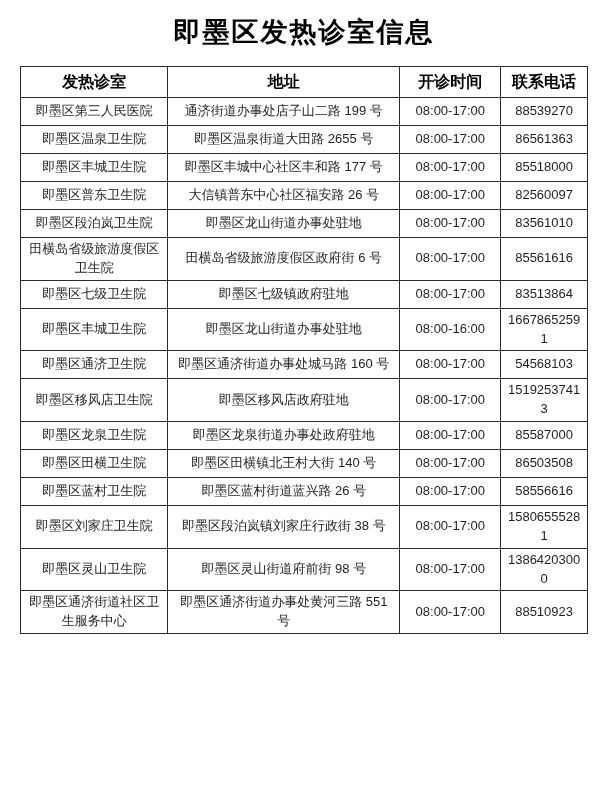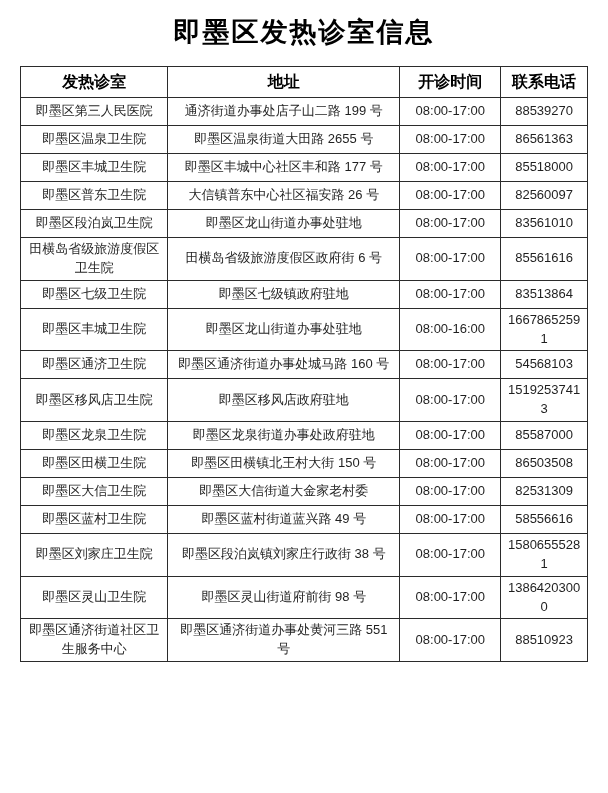--- a/index.html
+++ b/index.html
@@ -138,33 +138,27 @@
           <td>15192537413</td>
         </tr>
         <tr>
           <td>即墨区龙泉卫生院</td>
           <td>即墨区龙泉街道办事处政府驻地</td>
           <td>08:00-17:00</td>
           <td>85587000</td>
         </tr>
         <tr>
           <td>即墨区田横卫生院</td>
-          <td>即墨区田横镇北王村大街 150 号</td>
+          <td>即墨区田横镇北王村大街 140 号</td>
           <td>08:00-17:00</td>
           <td>86503508</td>
         </tr>
         <tr>
-          <td>即墨区大信卫生院</td>
-          <td>即墨区大信街道大金家老村委</td>
-          <td>08:00-17:00</td>
-          <td>82531309</td>
-        </tr>
-        <tr>
           <td>即墨区蓝村卫生院</td>
-          <td>即墨区蓝村街道蓝兴路 49 号</td>
+          <td>即墨区蓝村街道蓝兴路 26 号</td>
           <td>08:00-17:00</td>
           <td>58556616</td>
         </tr>
         <tr>
           <td>即墨区刘家庄卫生院</td>
           <td>即墨区段泊岚镇刘家庄行政街 38 号</td>
           <td>08:00-17:00</td>
           <td>15806555281</td>
         </tr>
         <tr>

